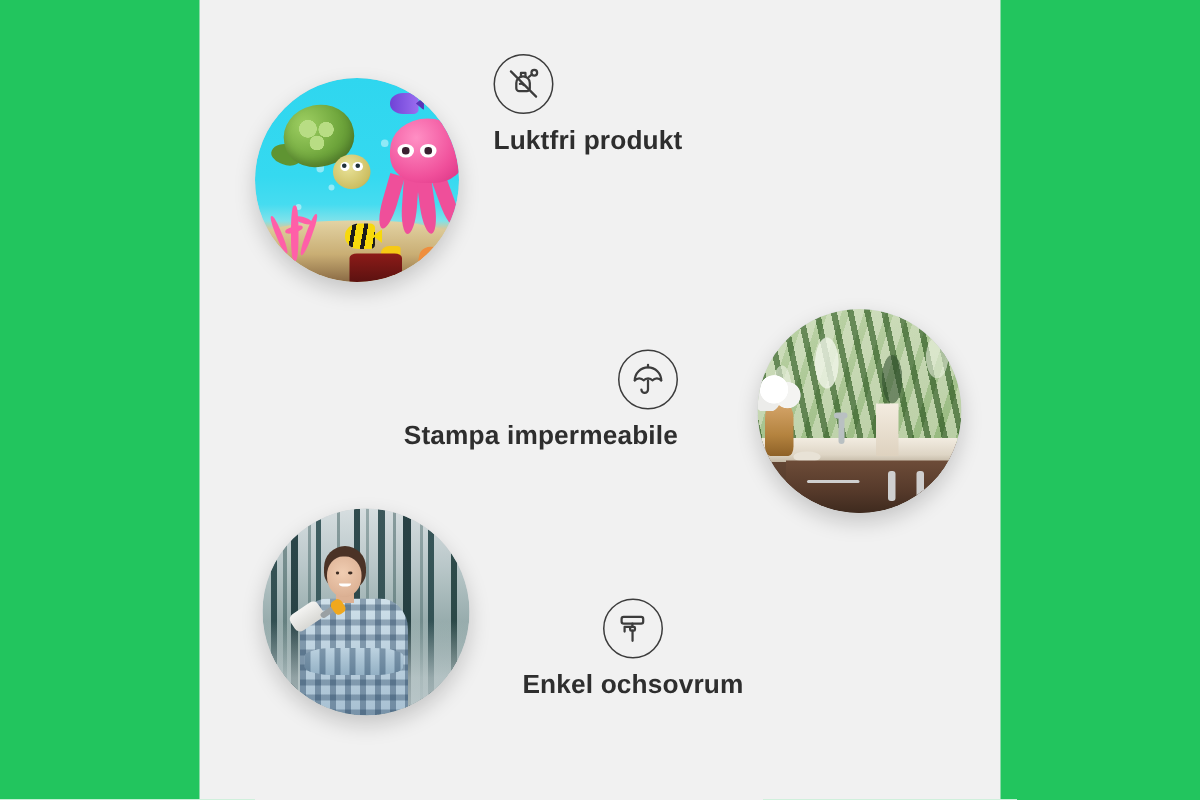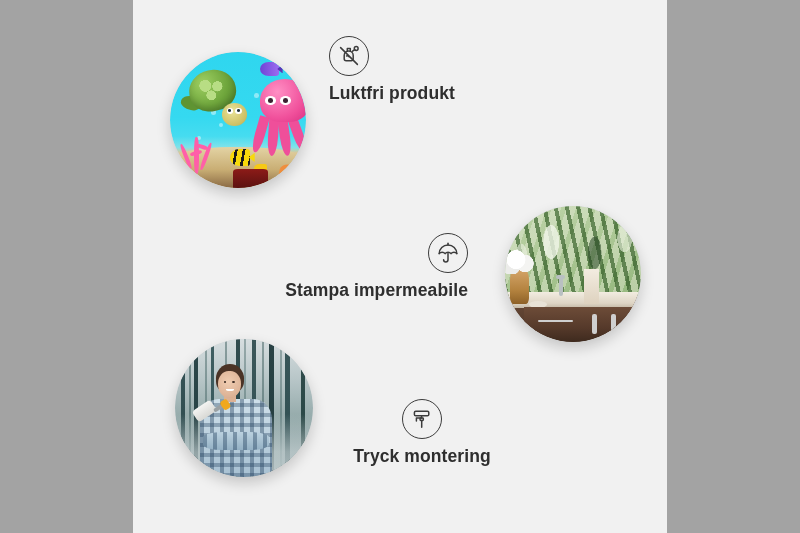--- a/index.html
+++ b/index.html
@@ -10,21 +10,21 @@
     height: 533px;
     overflow: hidden;
     background: #ffffff;
     font-family: "Liberation Sans", sans-serif;
   }
 
   #stage {
     position: relative;
     width: 800px;
     height: 533px;
-    background: #a3a3a3;
+    background: #22c55e;
   }
 
   
   #panel {
     position: absolute;
     left: 133px;
     top: 0;
     width: 534px;
     height: 533px;
     background: #f1f1f1;
@@ -379,21 +379,21 @@
   #feature-odourless {
     left: 196px;  
     top: 36px;
     width: 300px;
     text-align: left;
   }
   #feature-odourless .icon-circle { margin-left: 0; }
 
   
   #feature-waterproof {
-    left: 92px;   
+    left: 76px;   
     top: 233px;
     width: 243px;
     text-align: right;
   }
   #feature-waterproof .icon-circle { margin-left: auto; margin-right: 0; }
 
   
   #feature-easy {
     left: 196px;  
     top: 399px;
@@ -526,17 +526,17 @@
 
     <div class="feature" id="feature-easy">
       <div class="icon-circle">
         <svg width="26" height="26" viewBox="0 0 26 26" fill="none" stroke="#3c3c3c" stroke-width="1.5" stroke-linecap="round" stroke-linejoin="round">
           <rect x="5.4" y="5.2" width="14.4" height="4.6" rx="1.4"></rect>
           <path d="M12.6 9.8v2.1h-5.2v3.1"></path>
           <rect x="11.1" y="11.9" width="3.2" height="2.5" rx=".7"></rect>
           <line x1="12.7" y1="14.4" x2="12.7" y2="21.2"></line>
         </svg>
       </div>
-      <div class="f-title">Tryck montering</div>
+      <div class="f-title">Enkel ochsovrum</div>
     </div>
 
   </div>
 </div>
 
 </body></html>

